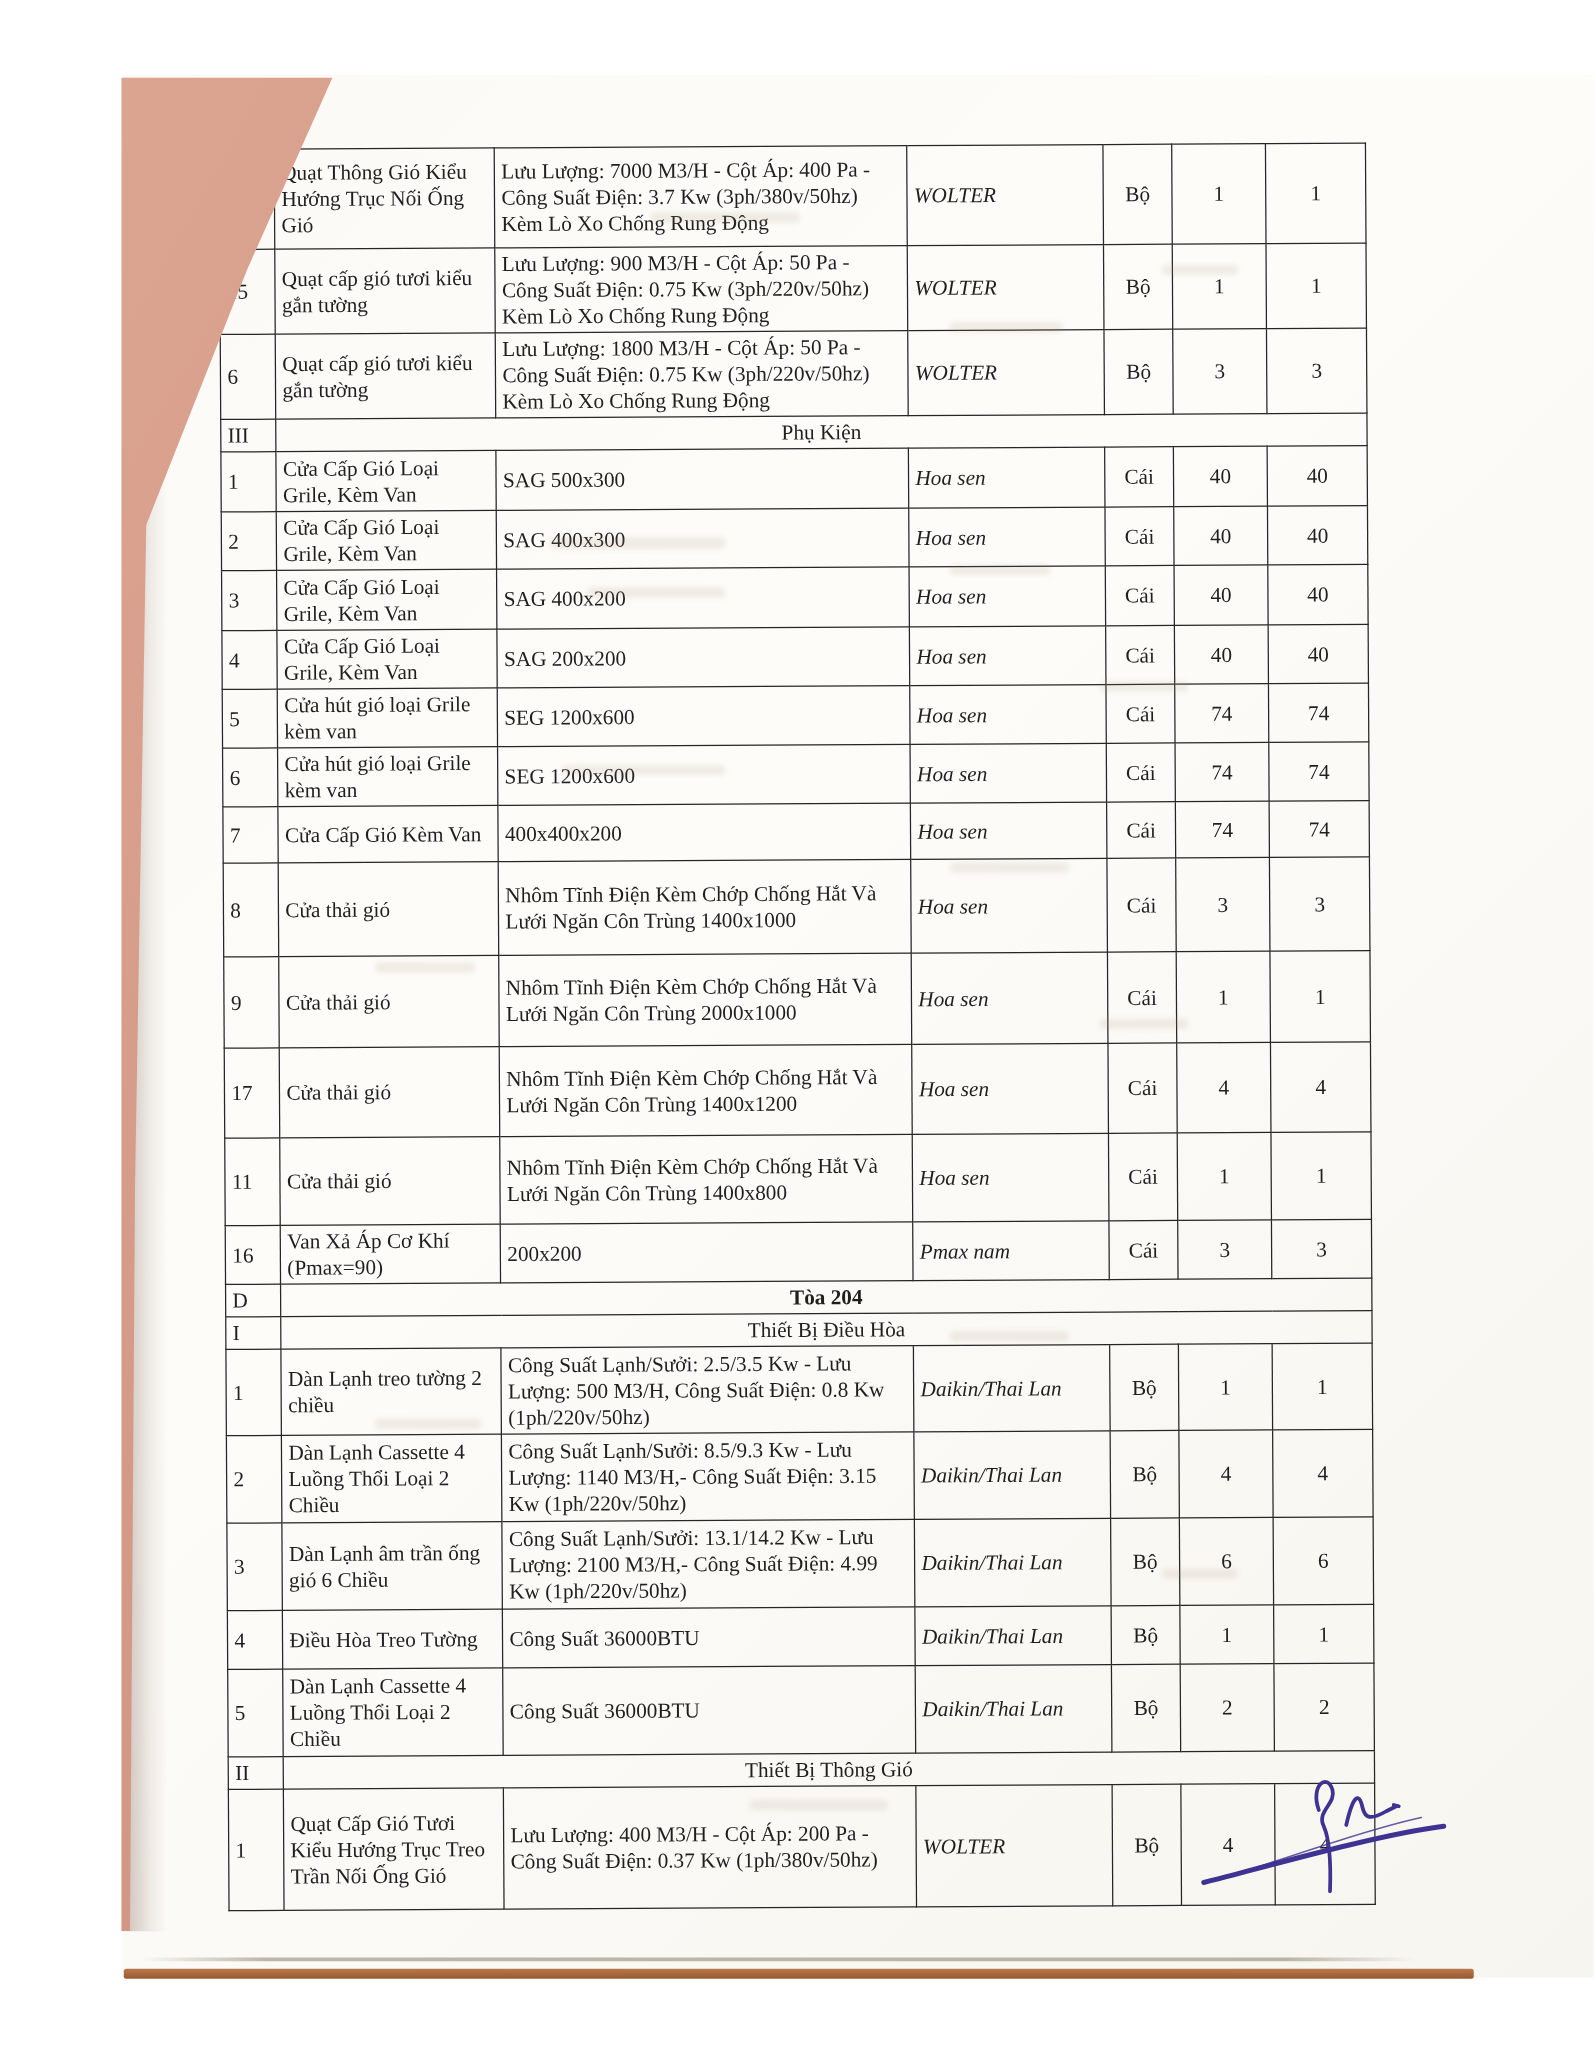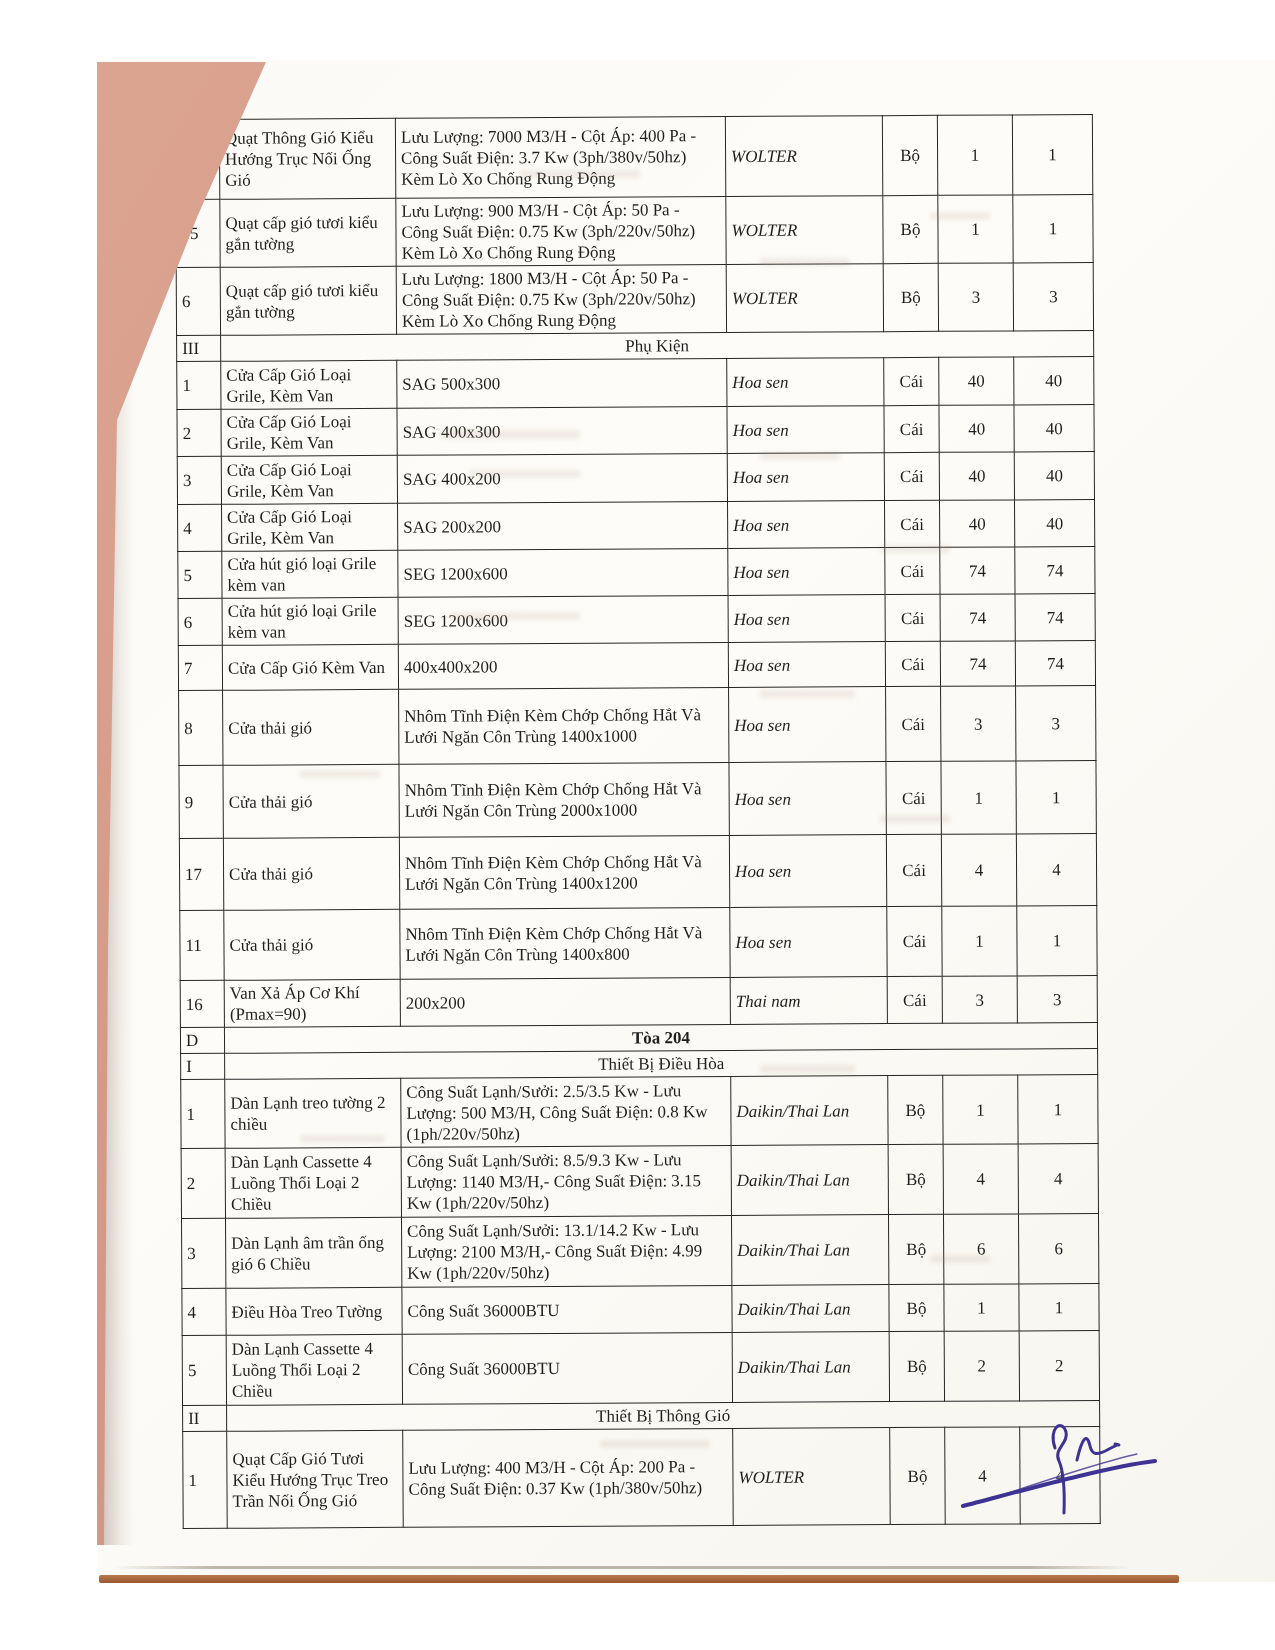--- a/index.html
+++ b/index.html
@@ -184,21 +184,21 @@
           <td class="c-spec">Nhôm Tĩnh Điện Kèm Chớp Chống Hắt Và Lưới Ngăn Côn Trùng 1400x800</td>
           <td class="c-brand">Hoa sen</td>
           <td class="c-unit">Cái</td>
           <td class="c-qty">1</td>
           <td class="c-qty">1</td>
         </tr>
         <tr style="height: 45px;">
           <td class="c-stt">16</td>
           <td class="c-name">Van Xả Áp Cơ Khí (Pmax=90)</td>
           <td class="c-spec">200x200</td>
-          <td class="c-brand">Thai nam</td>
+          <td class="c-brand">Pmax nam</td>
           <td class="c-unit">Cái</td>
           <td class="c-qty">3</td>
           <td class="c-qty">3</td>
         </tr>
         <tr style="height: 22px;">
           <td class="c-stt">D</td>
           <td class="c-section bold" colspan="6">Tòa 204</td>
         </tr>
         <tr style="height: 22px;">
           <td class="c-stt">I</td>

